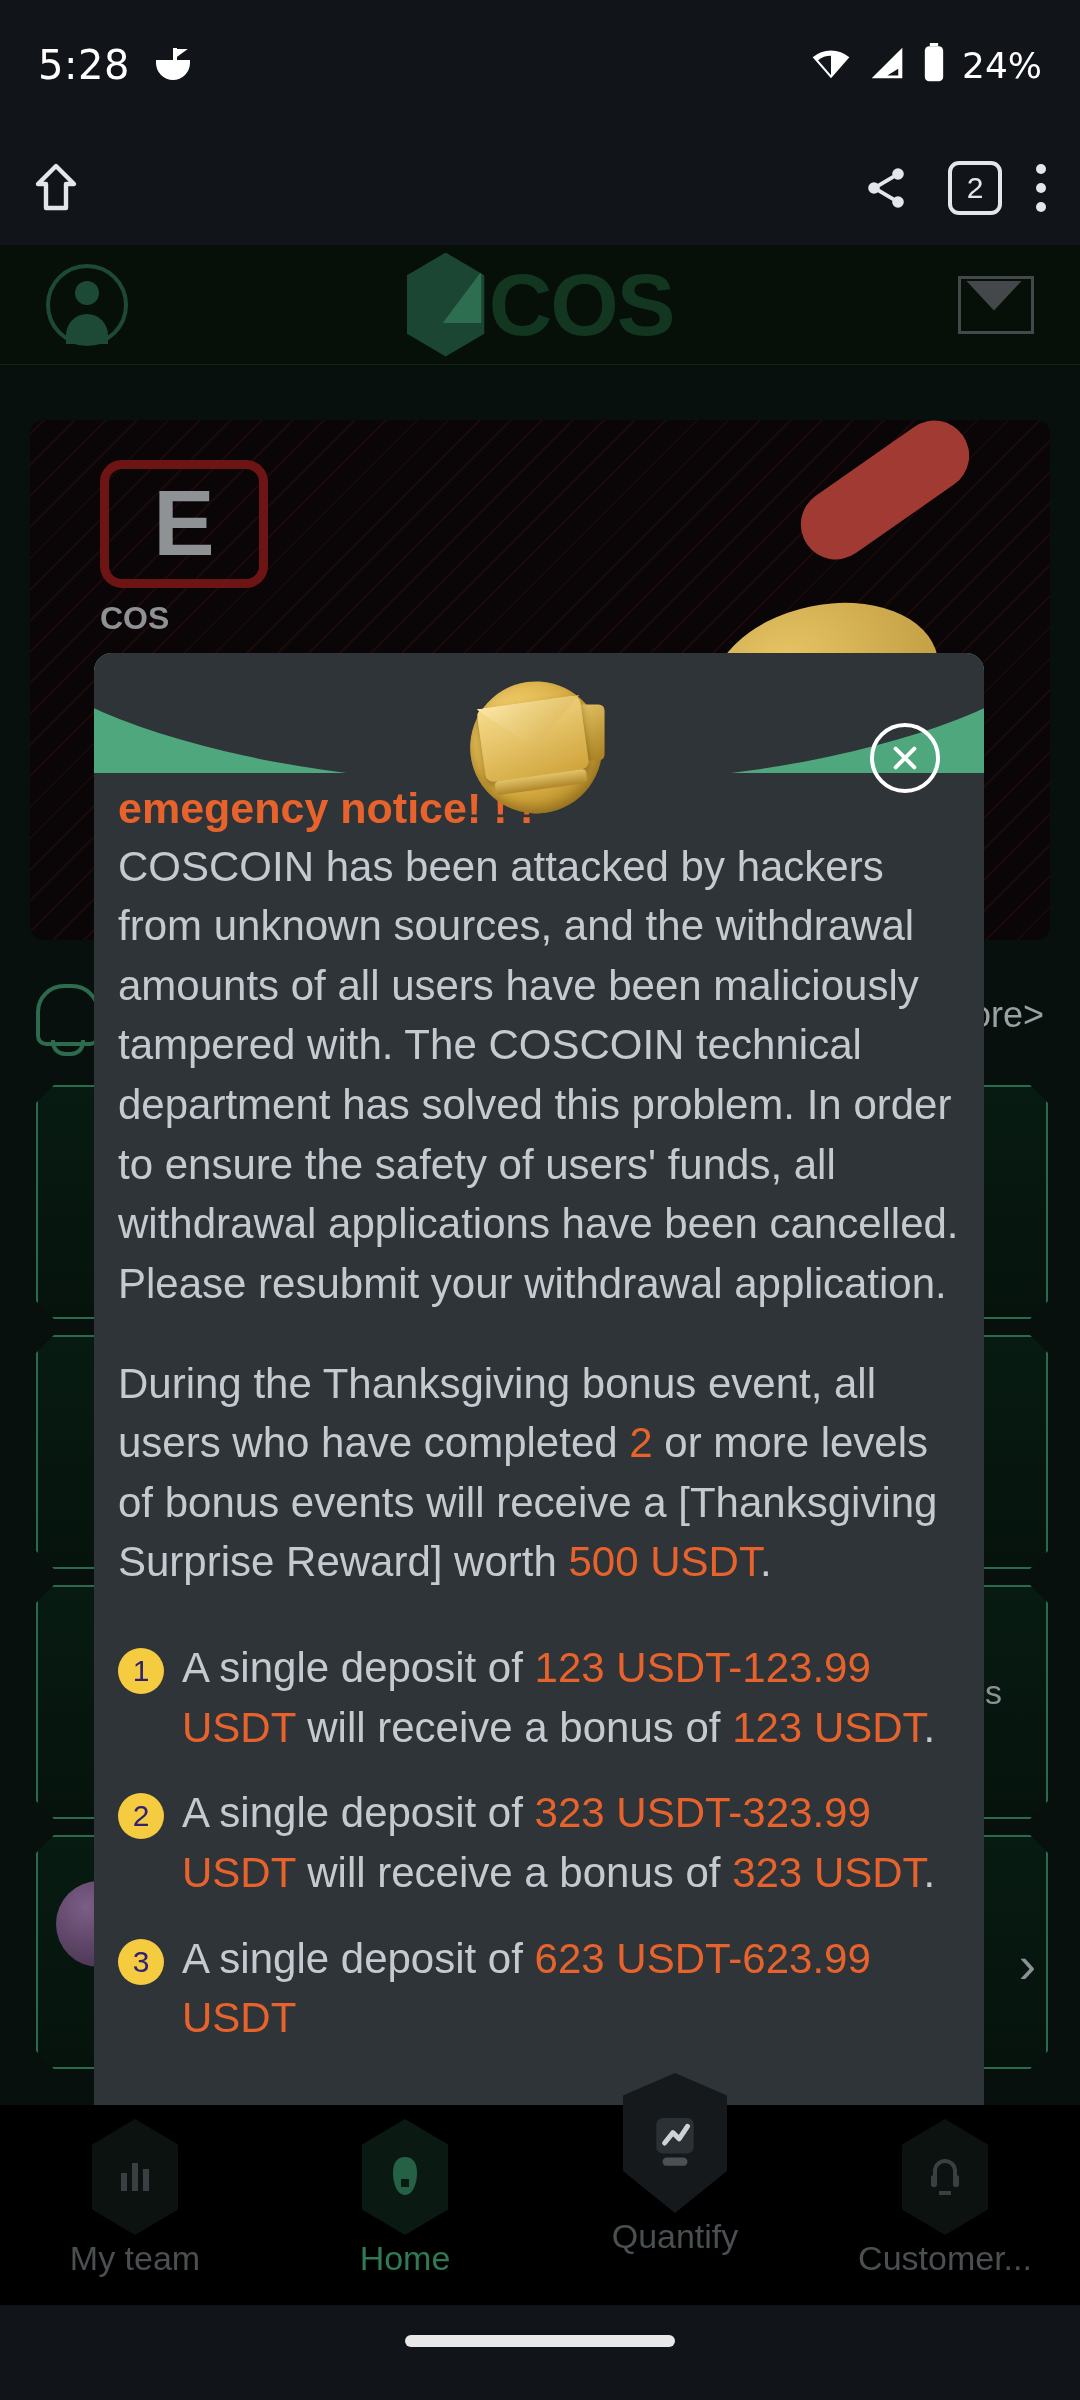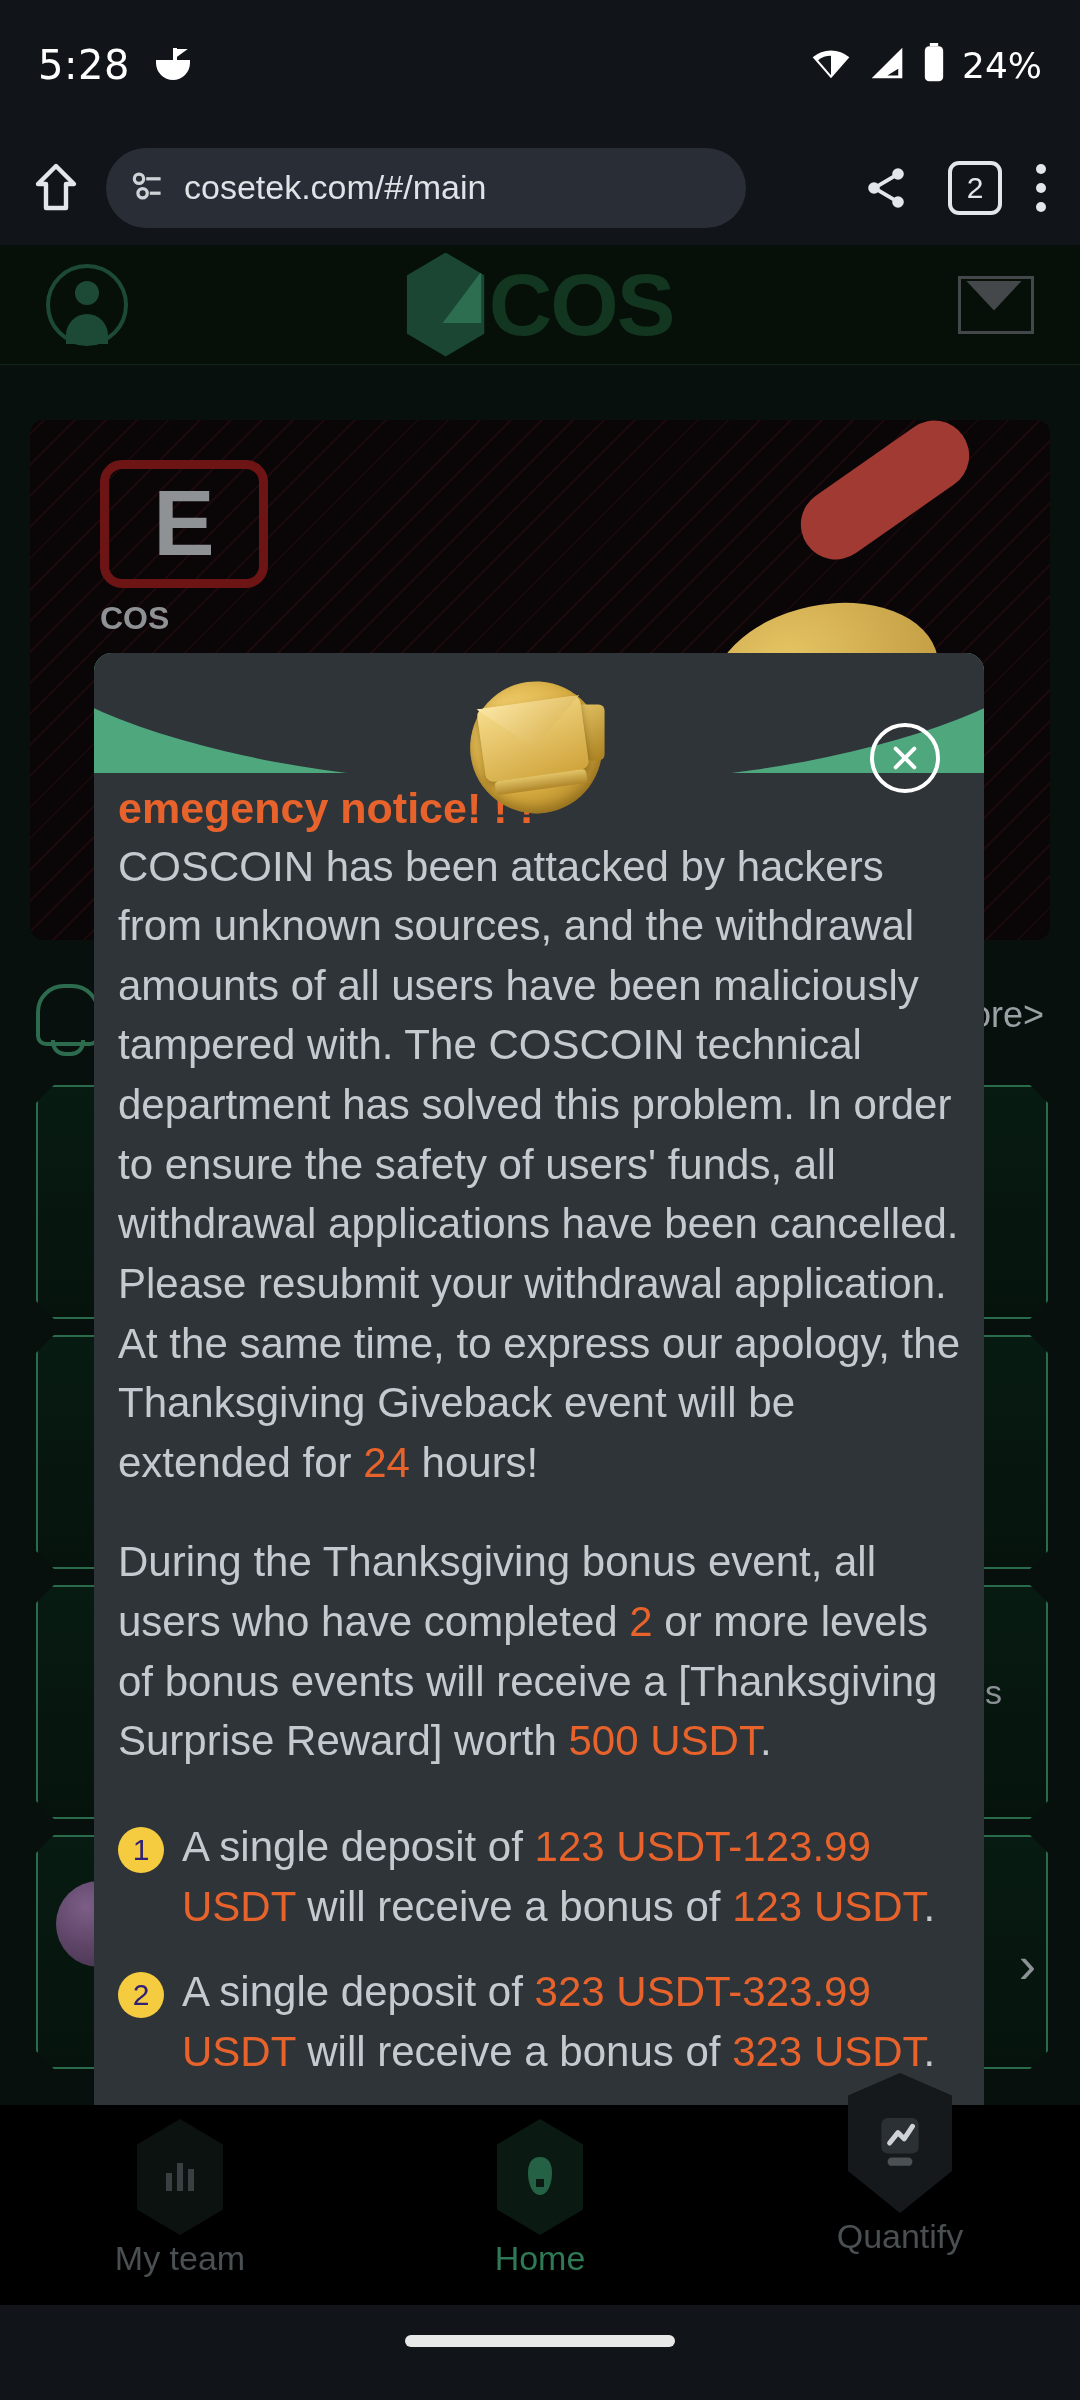--- a/index.html
+++ b/index.html
@@ -186,31 +186,20 @@
       <span class="sb-pct">24%</span>
     </div>
   </div>
 
   <div class="toolbar">
     <span class="tb-icon">
       <svg width="44" height="52" viewBox="0 0 22 26">
           <path d="M11 2 20 11h-4v12H6V11H2Z" fill="none" stroke="#e3e6ea" stroke-width="2.2" stroke-linejoin="round"></path>
         </svg>
     </span>
-    <div class="omnibox">
-      <span>
-        <svg width="36" height="36" viewBox="0 0 20 20">
-          <circle cx="5" cy="6" r="2.6" fill="none" stroke="#cfd3d8" stroke-width="1.8"></circle>
-          <line x1="9" y1="6" x2="17" y2="6" stroke="#cfd3d8" stroke-width="1.8"></line>
-          <circle cx="7" cy="14" r="2.6" fill="none" stroke="#cfd3d8" stroke-width="1.8"></circle>
-          <line x1="11" y1="14" x2="17" y2="14" stroke="#cfd3d8" stroke-width="1.8"></line>
-        </svg>
-      </span>
-      <span class="omni-url">cosetek.com/#/main</span>
-    </div>
     <div class="tb-right">
       <span class="tb-icon">
         <svg width="48" height="48" viewBox="0 0 24 24">
           <circle cx="18" cy="5" r="2.9" fill="#e3e6ea"></circle>
             <circle cx="18" cy="19" r="2.9" fill="#e3e6ea"></circle>
             <circle cx="6" cy="12" r="2.9" fill="#e3e6ea"></circle>
           <line x1="8.2" y1="10.8" x2="15.8" y2="6.3" stroke="#e3e6ea" stroke-width="2"></line>
           <line x1="8.2" y1="13.2" x2="15.8" y2="17.7" stroke="#e3e6ea" stroke-width="2"></line>
         </svg>
       </span>
@@ -290,21 +279,20 @@
           <line x1="5" y1="5" x2="19" y2="19" stroke="#fff" stroke-width="3" stroke-linecap="round"></line>
           <line x1="19" y1="5" x2="5" y2="19" stroke="#fff" stroke-width="3" stroke-linecap="round"></line>
         </svg>
       </div>
 
       <div class="modal-body">
         <div class="m-title">emegency notice! ! !</div>
 
         <p class="m-par"><span>COSCOIN has been attacked by hackers from unknown sources, and the withdrawal amounts of all users have been maliciously tampered with. The COSCOIN technical department has solved this problem. In order to ensure the safety of users' funds, all withdrawal applications have been cancelled. Please resubmit your withdrawal application.</span></p>
 
-        <p class="m-par"><span>At the same time, to express our apology, the Thanksgiving Giveback event will be extended for </span><span class="hl">24</span><span> hours!</span></p>
 
         <div class="m-gap"></div>
 
         <p class="m-par"><span>During the Thanksgiving bonus event, all users who have completed </span><span class="hl">2</span><span> or more levels of bonus events will receive a [Thanksgiving Surprise Reward] worth </span><span class="hl">500 USDT</span><span>.</span></p>
 
         <div class="m-gap"></div>
 
 
         <ul class="m-list">
           <li class="m-item">
@@ -348,18 +336,29 @@
     <div class="tab">
       <div class="hexicon big">
         <svg width="54" height="64" viewBox="0 0 26 30">
             <rect x="4" y="3" width="18" height="17" rx="3" fill="#2b3034"></rect>
             <path d="M8 15l4-5 3 3 4-6" stroke="#cfd3d8" stroke-width="2.4" fill="none" stroke-linecap="round" stroke-linejoin="round"></path>
             <rect x="7" y="22" width="12" height="4" rx="2" fill="#4a5054"></rect>
           </svg>
       </div>
       <div class="tab-label">Quantify</div>
     </div>
+    <div class="tab">
+      <div class="hexicon">
+        <svg width="40" height="44" viewBox="0 0 20 22">
+            <path class="gi2" d="M10 2a6 6 0 0 1 6 6v4h-2V8a4 4 0 0 0-8 0v4H4V8a6 6 0 0 1 6-6z"></path>
+            <rect class="gi2" x="3" y="10" width="3" height="6" rx="1.4"></rect>
+            <rect class="gi2" x="14" y="10" width="3" height="6" rx="1.4"></rect>
+            <path class="gi2" d="M7 18h6v2H7z"></path>
+          </svg>
+      </div>
+      <div class="tab-label">Customer...</div>
+    </div>
   </div>
 
   <div class="homebar">
       <i></i>
     </div>
 </div>
 
 </body></html>

